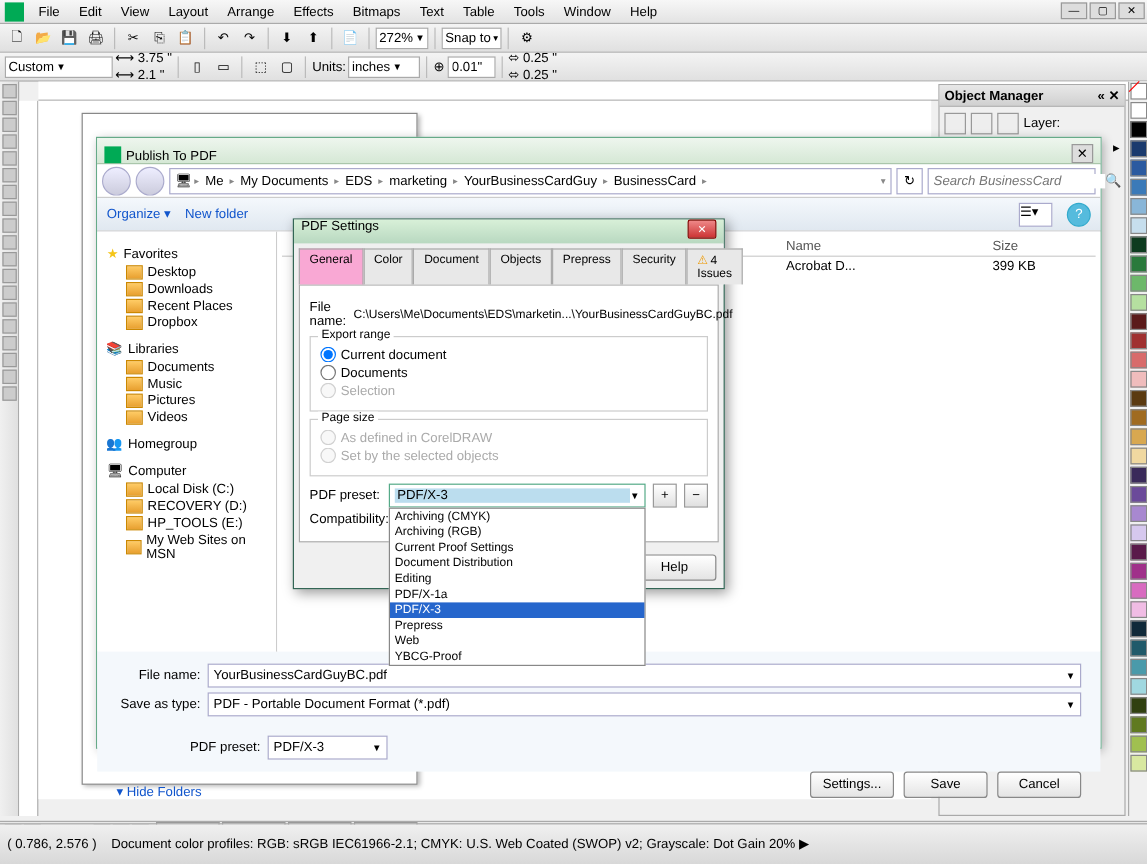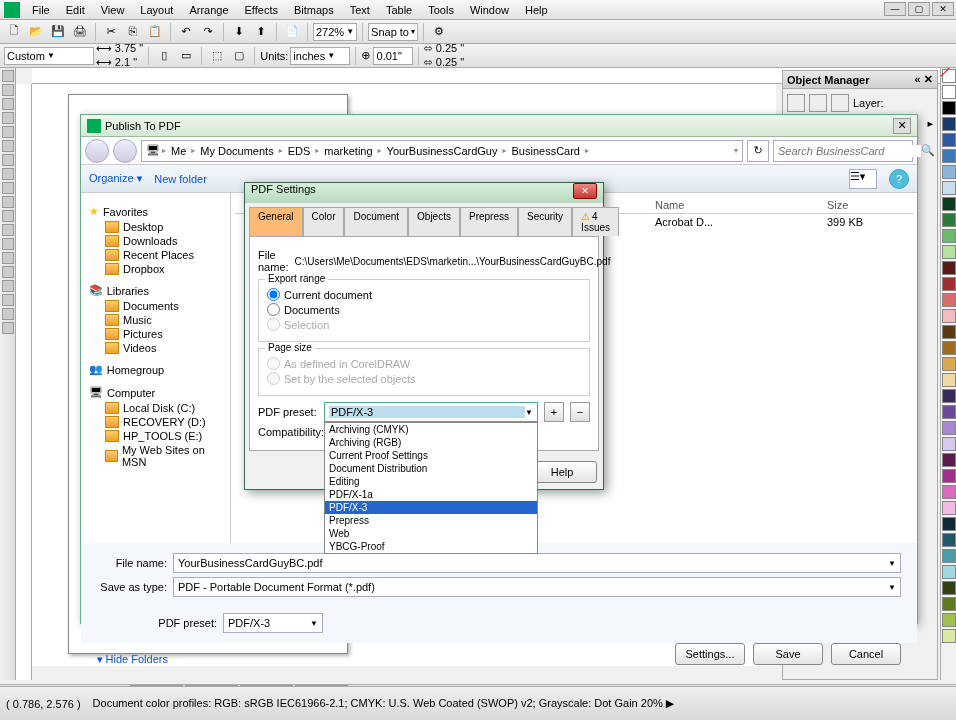--- a/index.html
+++ b/index.html
@@ -46,21 +46,21 @@
 
 .pagebar { position: absolute; bottom: 18px; left: 0; right: 0; height: 18px; background: #e8e8e8; border-top: 1px solid #aaa; display: flex; align-items: center; }
 .pagebar .nav { display: flex; align-items: center; gap: 2px; padding: 0 4px; }
 .pagebar .navbtn { width: 14px; height: 14px; border: 1px solid #999; background: #fff; display: flex; align-items: center; justify-content: center; font-size: 9px; }
 .pagebar .tab { padding: 2px 8px; border: 1px solid #999; background: #fff; margin-left: 2px; }
 .pagebar .tab.active { background: #fff; border-bottom-color: #fff; font-weight: bold; }
 .statusbar { position: absolute; bottom: 0; left: 0; right: 0; height: 34px; background: linear-gradient(#f0f0f0,#d8d8d8); border-top: 1px solid #aaa; display: flex; align-items: center; padding: 0 6px; gap: 12px; font-size: 10px; }
 
 
 .publish-dlg { position: absolute; left: 80px; top: 114px; width: 838px; height: 510px; background: #f4f8fc; border: 1px solid #6a8; box-shadow: 2px 2px 8px rgba(0,0,0,.3); }
-.publish-title { background: linear-gradient(#eef6ee,#d5e8d5); height: 22px; display: flex; align-items: center; padding: 0 6px; border-bottom: 1px solid #9b9; }
+.publish-title { background: linear-gradient(#eef6ee,#d5e8d5); height: 22px; display: flex; align-items: flex-end; padding: 0 6px; border-bottom: 1px solid #9b9; }
 .publish-title .icon { width: 14px; height: 14px; background: #0a5; margin-right: 4px; }
 .publish-close { margin-left: auto; width: 18px; height: 16px; background: #ddd; border: 1px solid #999; display: flex; align-items: center; justify-content: center; }
 .nav-row { height: 28px; background: #fff; border-bottom: 1px solid #ccc; display: flex; align-items: center; padding: 0 4px; gap: 4px; }
 .nav-back, .nav-fwd { width: 24px; height: 24px; border-radius: 12px; border: 1px solid #aac; background: linear-gradient(#eef,#ccd); }
 .breadcrumb { flex: 1; height: 22px; border: 1px solid #aac; background: #fff; display: flex; align-items: center; padding: 0 4px; gap: 2px; }
 .bc-item { padding: 0 3px; }
 .bc-sep { color: #888; font-size: 8px; }
 .search-box { width: 140px; height: 22px; border: 1px solid #aac; background: #fff; display: flex; align-items: center; padding: 0 4px; }
 .search-box input { border: none; flex: 1; outline: none; font-style: italic; color: #888; }
 .toolbar-row { height: 28px; background: linear-gradient(#f4f8fc,#e0e8f0); border-bottom: 1px solid #ccc; display: flex; align-items: center; padding: 0 8px; gap: 12px; }
@@ -89,21 +89,21 @@
 .btn-row { display: flex; justify-content: flex-end; gap: 8px; padding: 0 16px 10px; }
 .btn { min-width: 70px; height: 22px; border: 1px solid #888; background: linear-gradient(#fff,#e4e4e4); display: flex; align-items: center; justify-content: center; cursor: pointer; border-radius: 3px; }
 .hide-folders { padding: 4px 16px; color: #15c; cursor: pointer; }
 
 
 .pdf-dlg { position: absolute; left: 244px; top: 182px; width: 360px; background: #f0f0f0; border: 1px solid #365; box-shadow: 3px 3px 10px rgba(0,0,0,.4); z-index: 10; }
 .pdf-title { background: linear-gradient(#d8f0d8,#b8d8c0); height: 20px; display: flex; align-items: flex-start; padding: 0 6px; }
 .pdf-close { margin-left: auto; width: 24px; height: 16px; background: linear-gradient(#e88,#c33); border: 1px solid #800; color: #fff; display: flex; align-items: center; justify-content: center; font-size: 9px; border-radius: 2px; }
 .pdf-tabs { display: flex; background: #f0f0f0; padding: 4px 4px 0; gap: 0; }
 .pdf-tab { padding: 3px 8px; border: 1px solid #aaa; border-bottom: none; background: #e8e8e8; font-size: 10px; cursor: pointer; }
-.pdf-tab.active { background: #fdba74; }
+.pdf-tab.active { background: #f9a8d4; }
 .pdf-tab.warn::before { content: "⚠"; color: #e90; margin-right: 2px; }
 .pdf-body { background: #fff; border: 1px solid #aaa; margin: 0 4px 4px; padding: 8px; }
 .pdf-row { display: flex; align-items: center; margin: 4px 0; gap: 6px; }
 .pdf-row label { width: 60px; }
 .fieldset { border: 1px solid #ccc; margin: 6px 0; padding: 6px 8px 8px; position: relative; }
 .fieldset .legend { position: absolute; top: -7px; left: 6px; background: #fff; padding: 0 3px; font-size: 10px; }
 .radio-row { display: flex; align-items: center; gap: 4px; margin: 2px 0; }
 .radio-row input[type=radio] { margin: 0; }
 .radio-cols { display: flex; gap: 30px; }
 .pdf-combo { height: 20px; border: 1px solid #7a9; background: linear-gradient(#fff,#e8f0e8); display: flex; align-items: center; padding: 0 4px; flex: 1; position: relative; }

